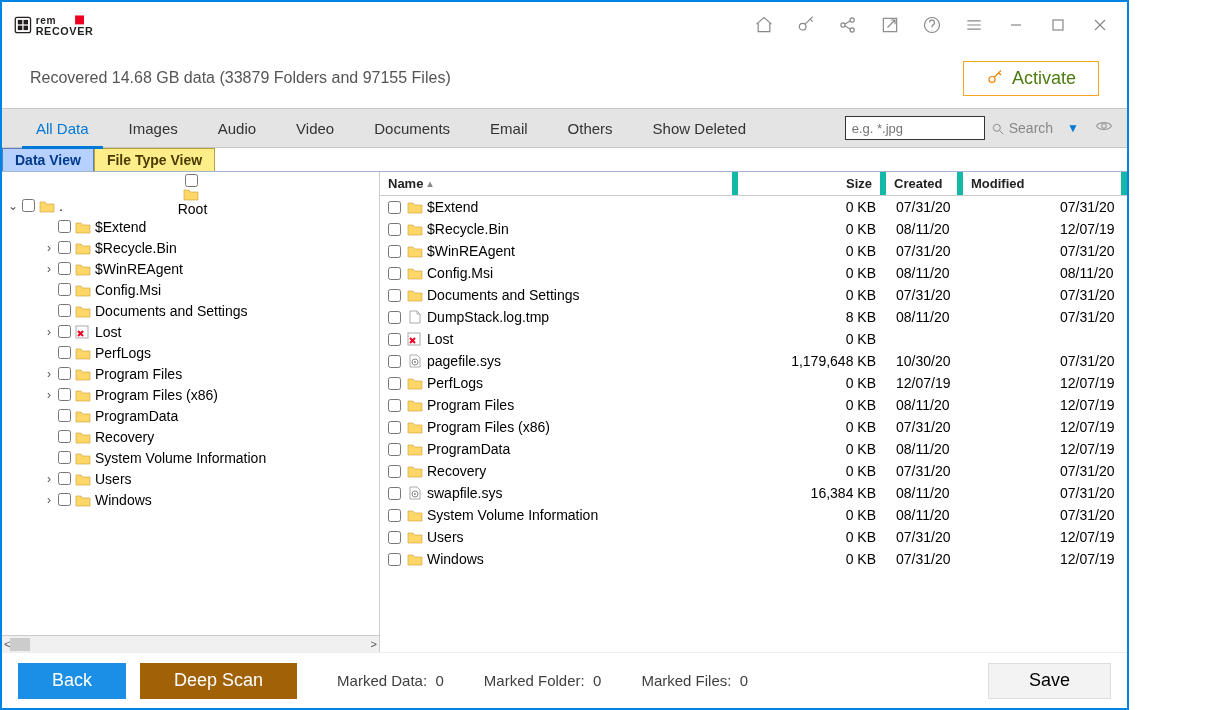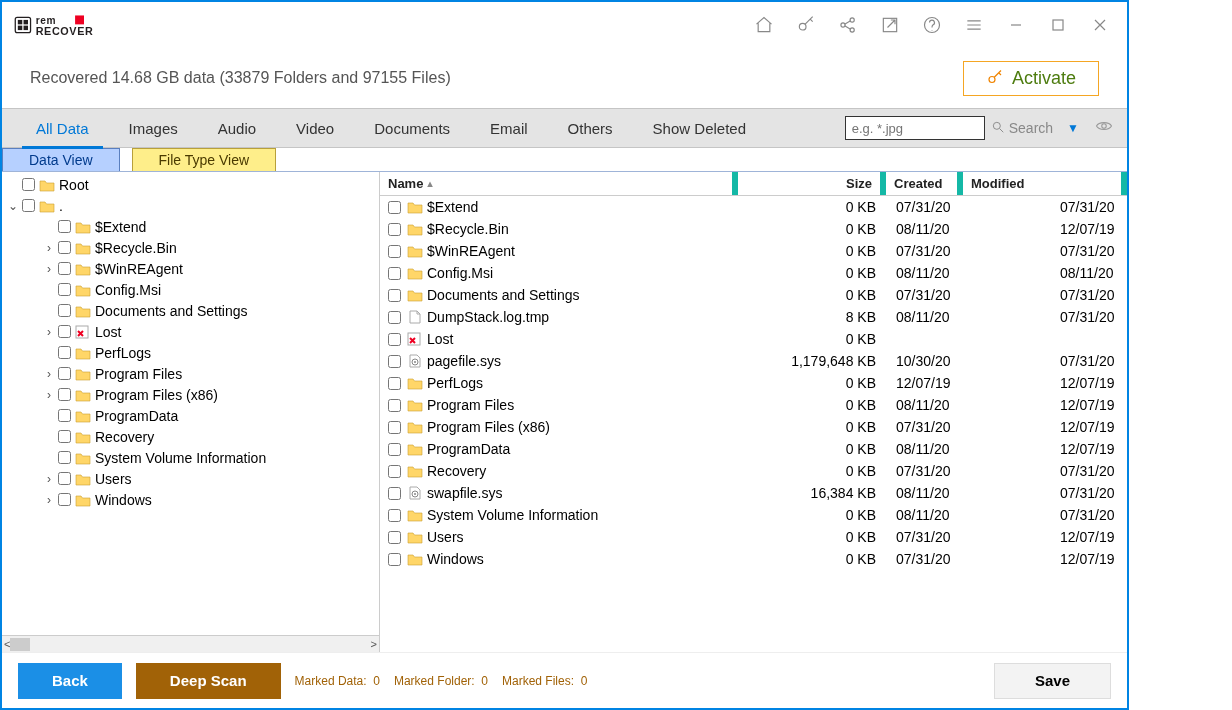--- a/index.html
+++ b/index.html
@@ -22,29 +22,29 @@
 .activate-btn svg { width: 18px; height: 18px; stroke: #f08400; fill: none; stroke-width: 1.6; }
 
 
 .filterbar { height: 40px; background: #e4e4e4; border-top: 1px solid #c5c5c5; border-bottom: 1px solid #c5c5c5; display: flex; align-items: stretch; padding: 0 14px 0 14px; }
 .tab { padding: 0 20px; display: flex; align-items: center; font-size: 15px; color: #333; cursor: pointer; position: relative; }
 .tab.active { color: #0078d7; }
 .tab.active::after { content: ""; position: absolute; left: 6px; right: 6px; bottom: -2px; height: 3px; background: #0078d7; }
 .filter-spacer { flex: 1; }
 .search-box { align-self: center; display: flex; align-items: center; gap: 6px; }
 .search-input { width: 140px; height: 24px; border: 1px solid #333; padding: 0 6px; font-size: 13px; color: #888; }
-.search-icon-btn { display: flex; align-items: flex-start; gap: 4px; color: #888; font-size: 14px; cursor: pointer; }
+.search-icon-btn { display: flex; align-items: flex-end; gap: 4px; color: #888; font-size: 14px; cursor: pointer; }
 .search-icon-btn svg { width: 14px; height: 14px; stroke: #888; fill: none; stroke-width: 1.6; }
 .dropdown-caret { color: #0078d7; font-size: 12px; margin-left: 8px; }
 .eye-btn { margin-left: 10px; color: #999; cursor:pointer;}
 .eye-btn svg { width:18px; height:18px; stroke:#999; fill:none; stroke-width:1.4;}
 
 
 .viewtabs { display: flex; background: #fff; border-bottom: 1px solid #9fb4d8; }
-.viewtab { padding: 3px 26px; font-size: 14px; font-weight: normal; border: 1px solid #888; border-bottom: none; margin-right: 12px; cursor: pointer; }
+.viewtab { padding: 3px 12px; font-size: 14px; font-weight: bold; border: 1px solid #888; border-bottom: none; margin-right: 0px; cursor: pointer; }
 .viewtab.active { background: #b6d0ff; color: #003a8c; border-color: #5a7fbf; }
 .viewtab.inactive { background: #feee8a; color: #4a3a00; border-color: #b8a03a; }
 
 
 .main { flex: 1; display: flex; min-height: 0; }
 .tree-panel { width: 378px; border-right: 1px solid #ccc; display: flex; flex-direction: column; }
 .tree { flex: 1; overflow: auto; font-size: 14px; padding: 2px 0; }
 .tree-row { display: flex; align-items: center; height: 21px; white-space: nowrap; cursor: default; }
 .tree-toggle { width: 14px; text-align: center; color: #555; font-size: 12px; cursor: pointer; }
 .tree-check { margin: 0 4px 0 2px; }
@@ -66,25 +66,25 @@
 .col-created { flex: 1; padding-left: 10px; }
 .list-header .col-name { width: 358px; }
 .list-header .col-size { width: 148px; justify-content: flex-end; }
 .list-header .col-mod { width: 164px; }
 .list-header .col-created { flex: 1; }
 .list-check { margin: 0 6px 0 0; }
 .sort-ind { margin-left: 4px; color: #888; font-size: 10px; }
 
 
 .footer { height: 56px; background: #fff; display: flex; align-items: center; padding: 0 16px; gap: 14px; border-top:1px solid #eee;}
-.btn { height: 36px; padding: 0 34px; font-size: 15px; color: #fff; border: none; cursor: pointer; font-weight: bold; }
+.btn { height: 36px; padding: 0 34px; font-size: 18px; color: #fff; border: none; cursor: pointer; }
 .btn-back { background: #1b8fe6; }
 .btn-deep { background: #a16207; }
 .btn-save { background: #f3f3f3; color: #000000; border: 1px solid #ddd; padding: 0 40px; margin-left: auto; }
-.stat { font-size: 12px; color: #a16207; }
+.stat { font-size: 15px; color: #404040; margin-left: 26px; }
 
 input[type=checkbox]{ width:13px; height:13px; }
 </style>
 </head>
 <body>
 
 <div class="app">
 
   <div class="titlebar">
     <div class="logo">
@@ -200,21 +200,21 @@
 
   <div class="viewtabs">
     <div class="viewtab active">Data View</div>
     <div class="viewtab inactive">File Type View</div>
   </div>
 
   <div class="main">
 
     <div class="tree-panel">
       <div class="tree" id="tree">
-          <div class="tree-row" style="padding-left: 4px;">
+          <div class="tree-row" style="padding-left: 4px; flex-direction: column;">
             <span class="tree-toggle"></span>
             <input type="checkbox" class="tree-check" style="">
             <span class="folder-icon"><svg viewBox="0 0 16 14">
                 <path d="M1 3 h5 l1.5 2 H15 v8 H1 Z" fill="#ffd668" stroke="#c9a030" stroke-width="0.6"></path>
               </svg></span>
             <span class="tree-label">Root</span>
           </div>
           <div class="tree-row" style="padding-left: 4px;">
             <span class="tree-toggle">⌄</span>
             <input type="checkbox" class="tree-check" style="">

